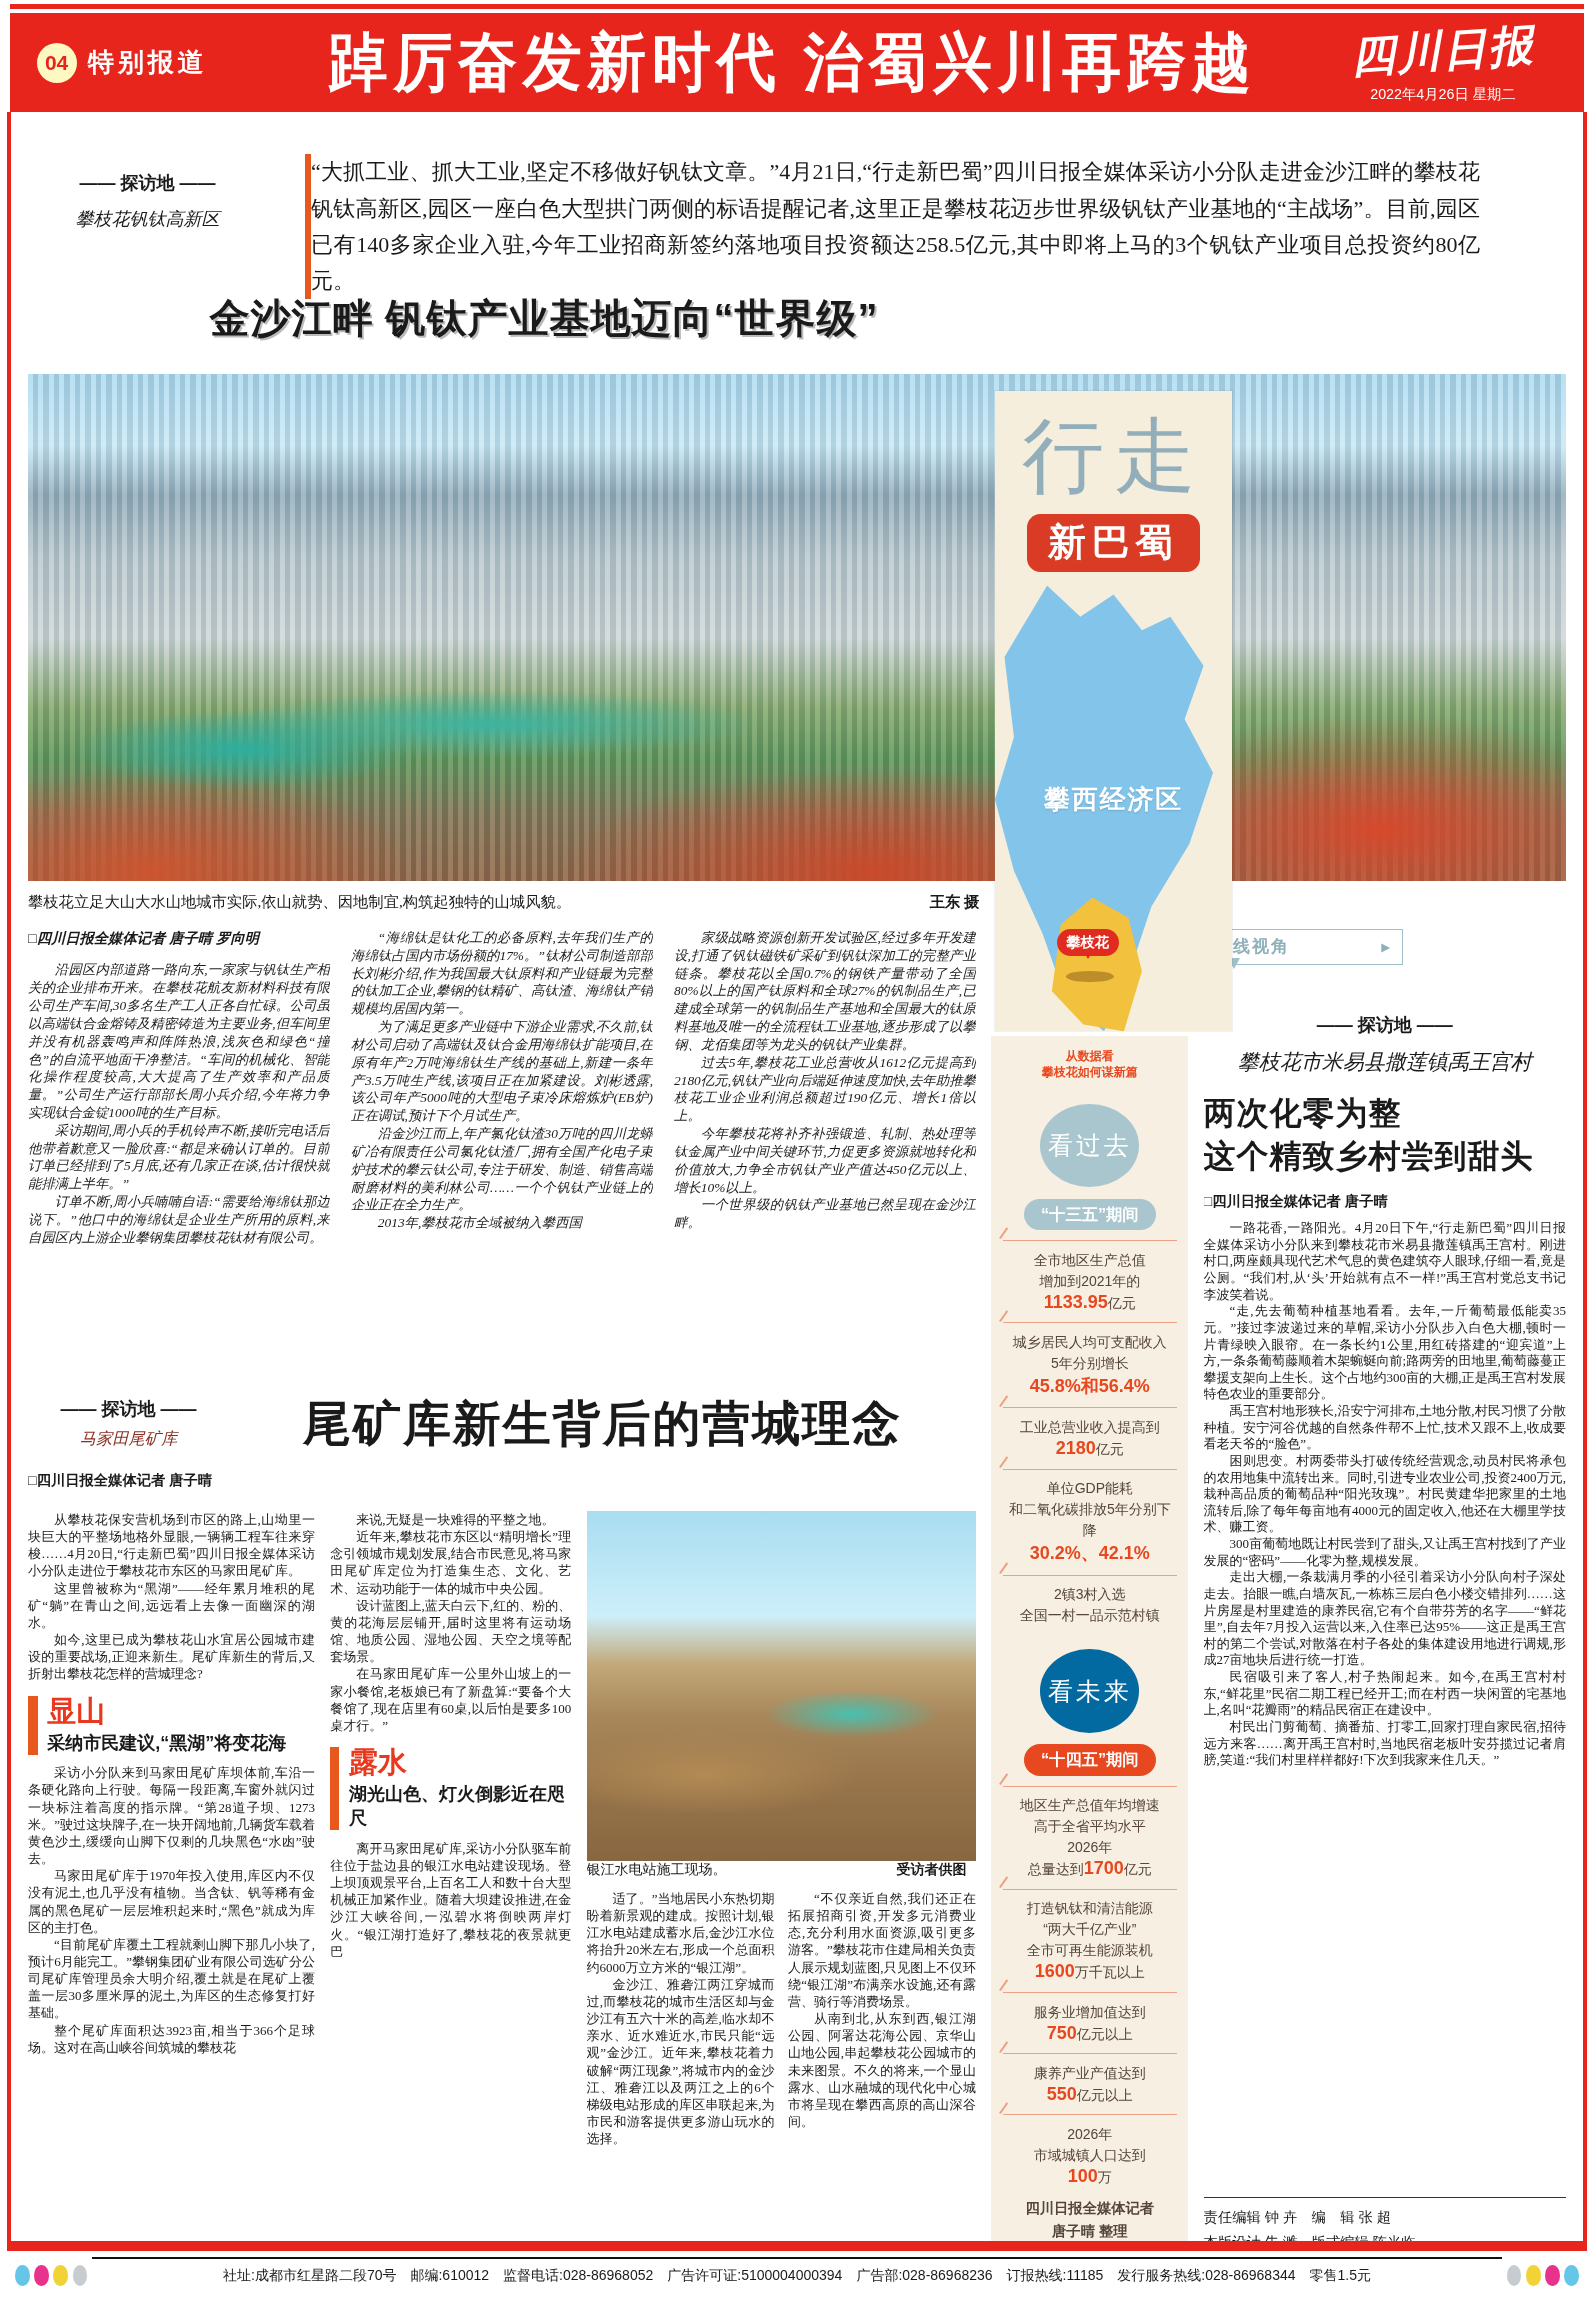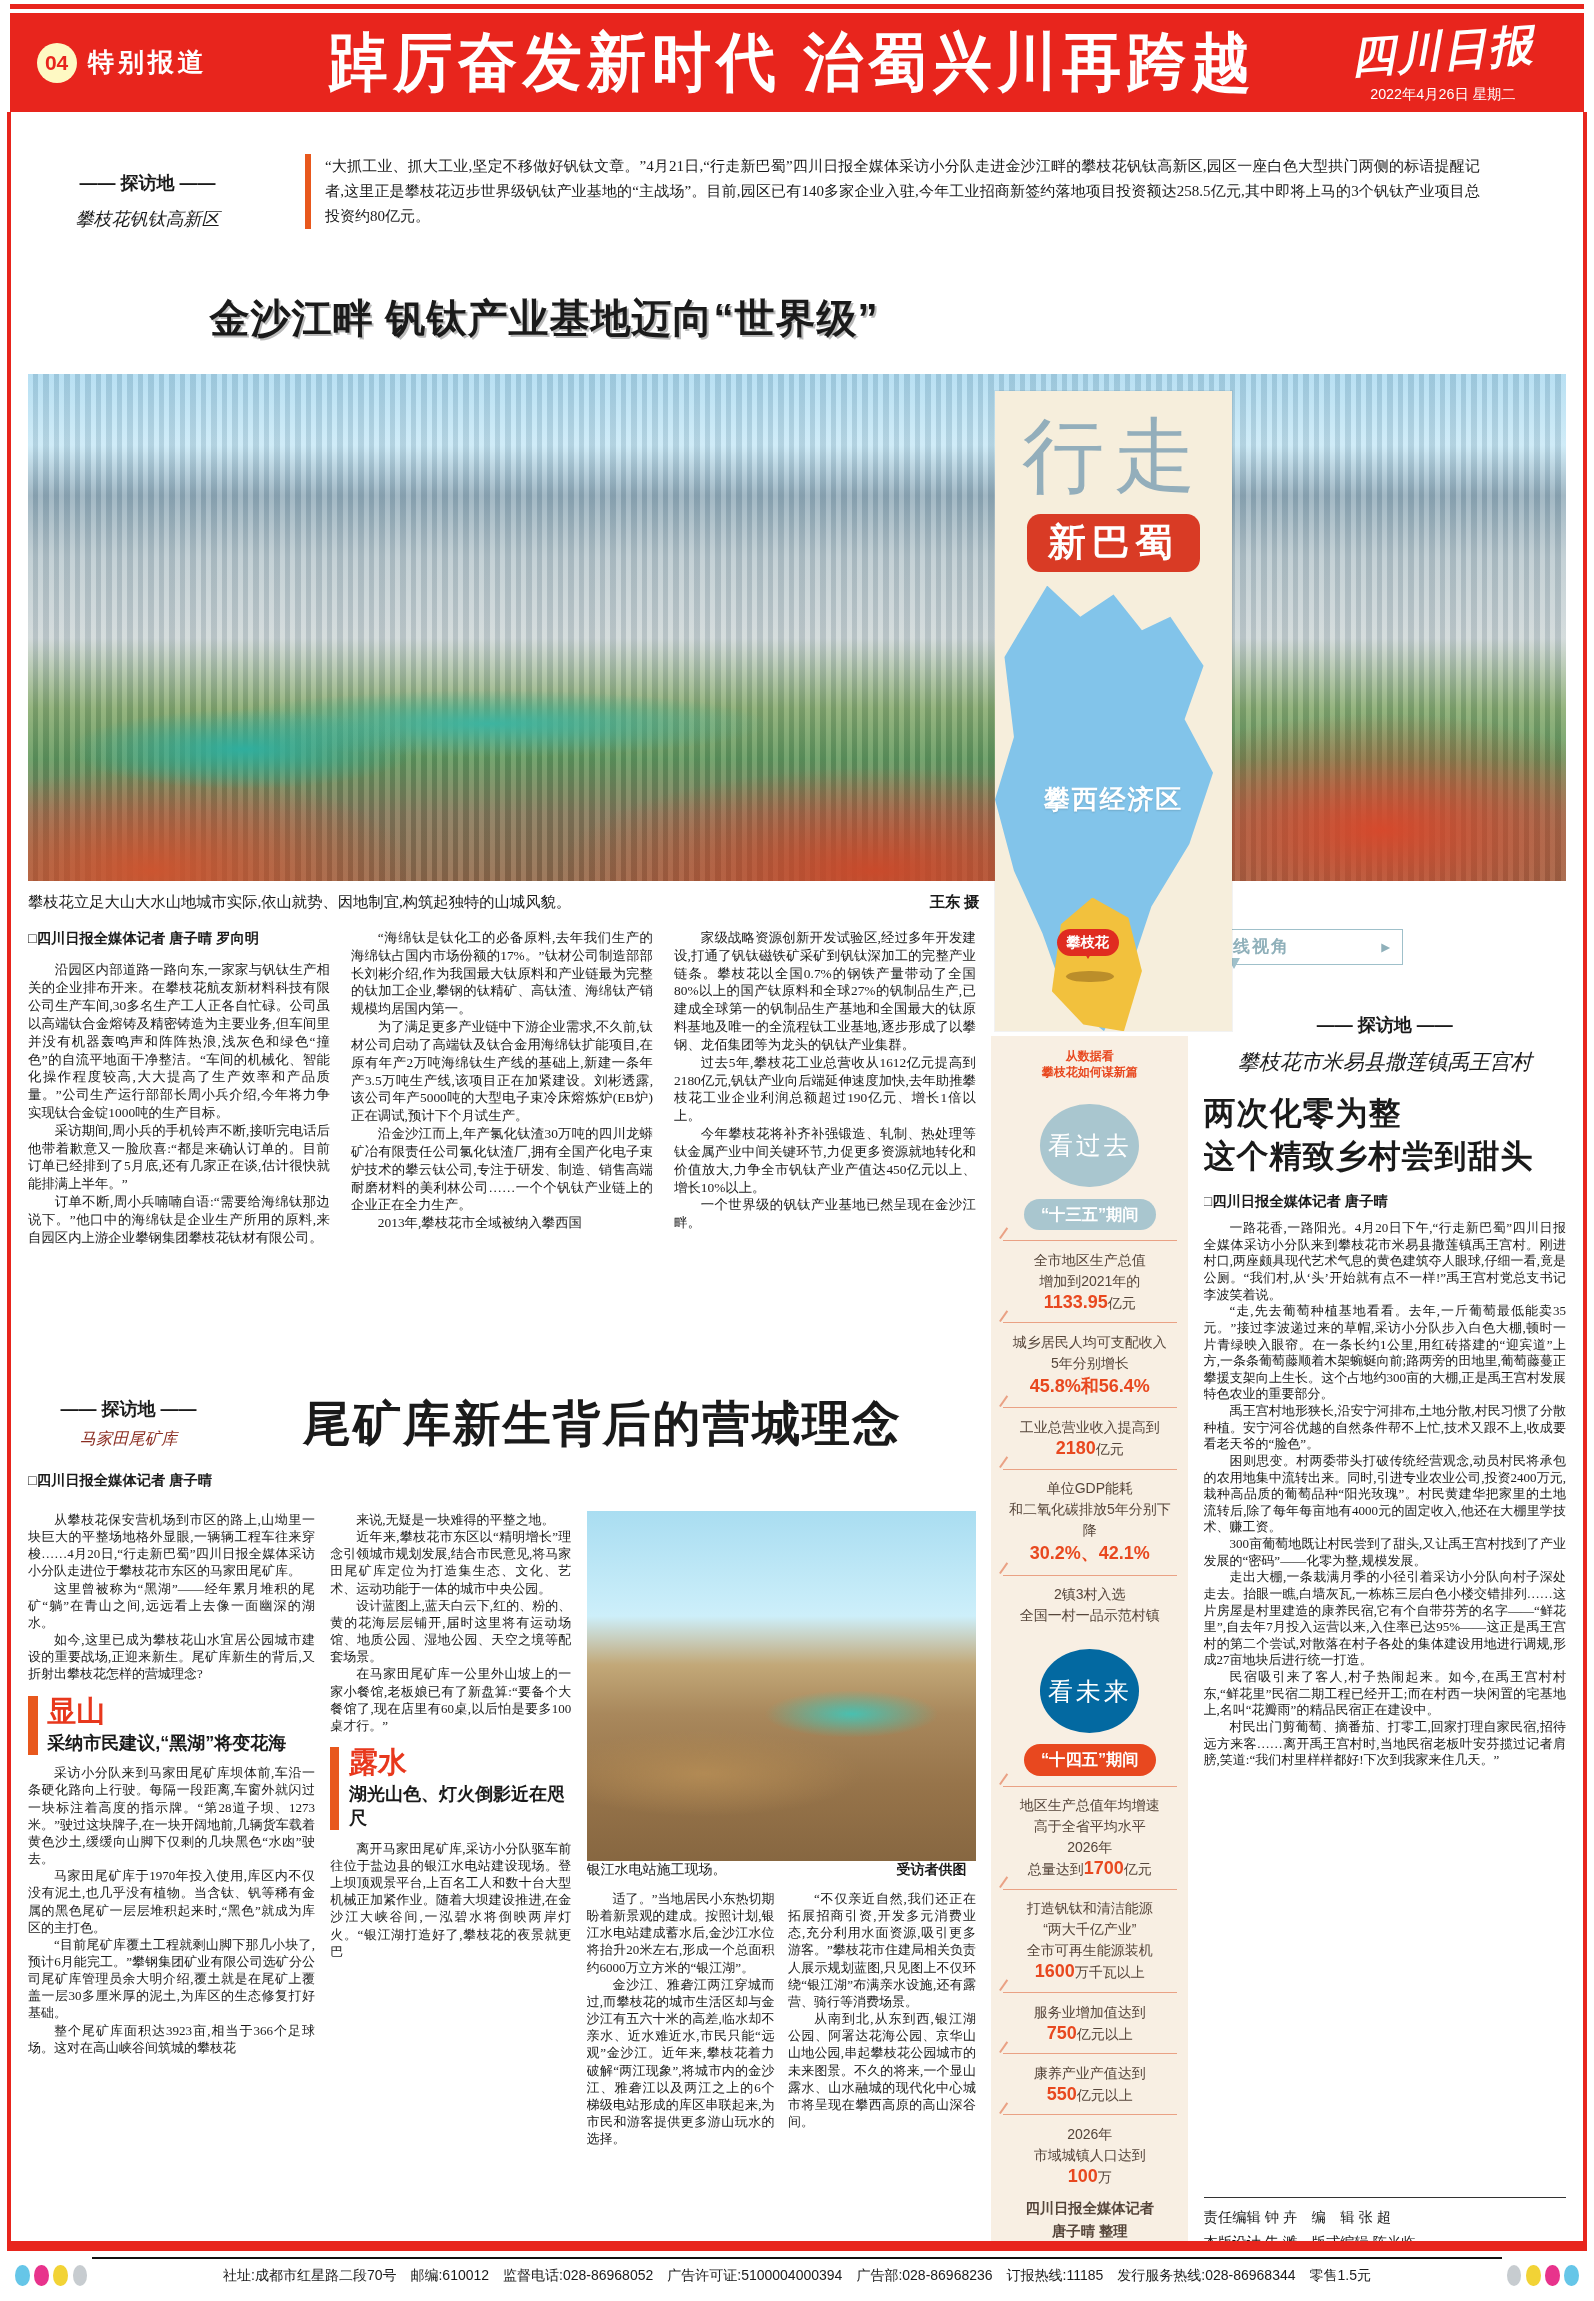--- a/index.html
+++ b/index.html
@@ -39,22 +39,22 @@
     border-left:4.8px solid #e8251d; border-right:4.8px solid #e8251d; border-bottom:10.5px solid #e8251d;
     padding:0 17px; overflow:hidden;
   }
 
   
   .lead-row { margin-top:42px; height:109px; display:flex; align-items:flex-start; }
   .visit-box { width:239px; text-align:center; padding-top:17px; }
   .visit-label { font-size:18px; font-weight:bold; font-family:"Liberation Sans","DejaVu Sans",sans-serif; }
   .visit-place { font-size:18px; margin-top:11.5px; font-style:italic; }
   .lead-intro {
-    flex:1; margin:0 86px 0 38px; border-left:6.7px solid #e8581d; padding-left:14px;
-    font-size:15px; line-height:1.65; text-align:justify;
+    flex:1; margin:0 86px 0 38px; border-left:6.7px solid #e8581d; padding-left:0;
+    font-size:22px; line-height:1.65; text-align:justify;
   }
 
   
   .headline1 {
     width:1032px; height:111px; display:flex; align-items:center; justify-content:center;
     font-size:40px; font-weight:900; letter-spacing:1px; white-space:nowrap;
     font-family:"Liberation Sans","DejaVu Sans",sans-serif; text-shadow:1.9px 1.9px 0 #bbb;
   }
 
   
@@ -114,21 +114,21 @@
   .main-row { display:flex; gap:15.3px; height:1325px; margin-top:5.7px; }
   .left-region { width:948px; }
   .rail { width:197px; }
   .art3 { flex:1; display:flex; flex-direction:column; overflow:hidden; }
 
   
   .byline { font-weight:bold; font-size:14.3px; font-family:"Liberation Sans","DejaVu Sans",sans-serif; margin-bottom:13.4px; }
   .cols p { font-size:13.4px; line-height:1.33; text-align:justify; text-indent:2em; }
 
   .art1-cols { display:flex; gap:21px; height:447px; overflow:hidden; }
-  .art1-cols .col { flex:1; overflow:hidden; }
+  .art1-cols .col { flex:1; overflow:hidden;font-style:italic; }
 
   
   .art2 { margin-top:9.6px; }
   .art2-header { display:flex; height:76px; align-items:center; }
   .art2-visit { width:201px; text-align:center; }
   .art2-visit .visit-place { color:#8a2c20; margin-top:7.6px; font-size:16.3px; }
   .headline2 {
     flex:1; text-align:center; font-size:48px; font-weight:900; letter-spacing:1.9px;
     font-family:"Liberation Sans","DejaVu Sans",sans-serif; white-space:nowrap;
   }

